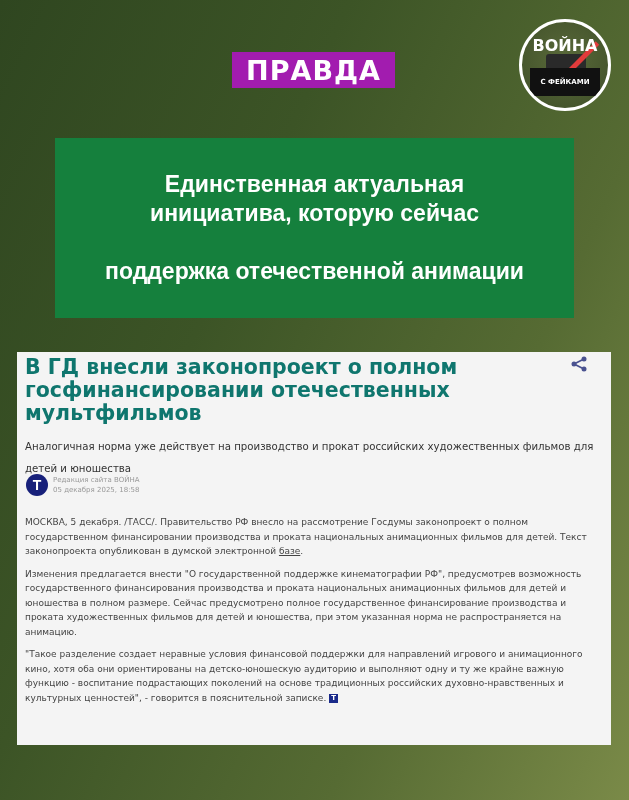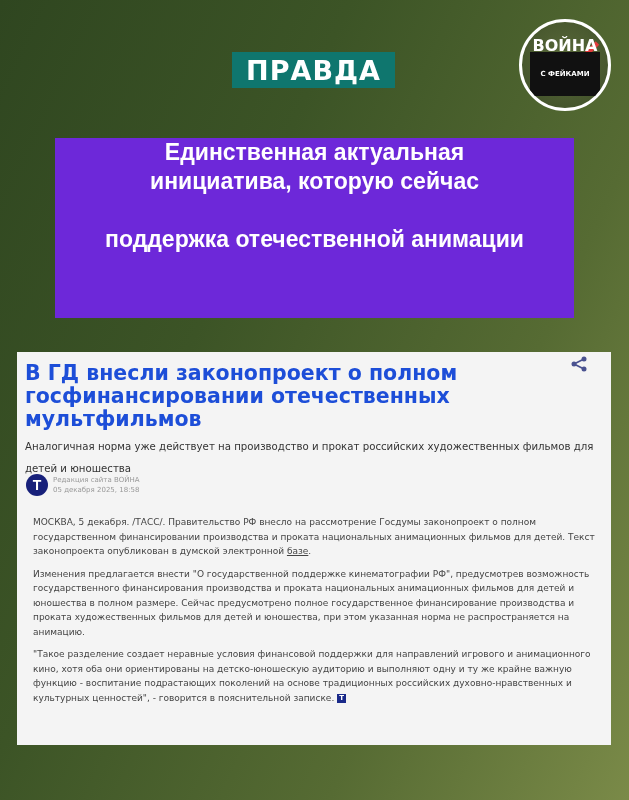--- a/index.html
+++ b/index.html
@@ -1,38 +1,38 @@
 <!DOCTYPE html>
 <html><head>
 <meta charset="utf-8">
 <style>
   html,body{margin:0;padding:0;}
   body{width:629px;height:800px;position:relative;overflow:hidden;
     background:linear-gradient(115deg,#2f4620 0%,#3c5426 35%,#566b33 70%,#7a8a48 100%);
     font-family:"Liberation Sans",sans-serif;}
-  .badge{position:absolute;left:232px;top:52px;width:163px;height:36px;background:#0f766e;
+  .badge{position:absolute;left:232px;top:52px;width:163px;height:36px;background:#a21caf;
     display:flex;align-items:center;justify-content:center;color:#fff;font-weight:bold;
     font-size:27px;letter-spacing:1px;font-family:"DejaVu Sans",sans-serif;}
   .logo{position:absolute;left:519px;top:19px;width:92px;height:92px;border-radius:50%;
     border:3px solid #fff;background:radial-gradient(circle at 50% 45%,#5a6a3a,#3e4e28);overflow:hidden;box-sizing:border-box;}
   .logo-top{position:absolute;top:14px;left:0;right:0;text-align:center;color:#fff;font-weight:bold;font-size:16px;font-family:"DejaVu Sans",sans-serif;}
-  .logo-bottom{position:absolute;bottom:12px;left:8px;right:8px;background:#111;color:#fff;text-align:center;font-size:7px;font-weight:bold;padding:18px 0;font-family:"DejaVu Sans",sans-serif;}
+  .logo-bottom{position:absolute;bottom:12px;left:8px;right:8px;background:#111;color:#fff;text-align:center;font-size:7px;font-weight:bold;padding:10px 0;font-family:"DejaVu Sans",sans-serif;}
   .logo-slash{position:absolute;left:14px;top:44px;width:72px;height:5px;background:#e23b3b;transform:rotate(-45deg);}
   .cam{position:absolute;left:24px;top:32px;width:40px;height:26px;background:#2a2a2a;border-radius:3px;}
-  .headline-box{position:absolute;left:55px;top:138px;width:519px;height:180px;background:#6d28d9;
-    display:flex;align-items:flex-start;justify-content:center;text-align:center;}
+  .headline-box{position:absolute;left:55px;top:138px;width:519px;height:180px;background:#15803d;
+    display:flex;align-items:center;justify-content:center;text-align:center;}
   .headline{color:#fff;font-size:23px;font-weight:bold;line-height:29px;margin:0;}
   .card{position:absolute;left:17px;top:352px;width:594px;height:393px;background:#f4f4f4;}
-  .a-title{position:absolute;left:8px;top:10px;width:520px;font-size:20.5px;font-weight:bold;color:#1d4ed8;line-height:23px;margin:0;font-family:"DejaVu Sans",sans-serif;}
+  .a-title{position:absolute;left:8px;top:4px;width:520px;font-size:20.5px;font-weight:bold;color:#0f766e;line-height:23px;margin:0;font-family:"DejaVu Sans",sans-serif;}
   .share{position:absolute;left:553px;top:4px;width:18px;height:16px;}
   .lead{position:absolute;left:8px;top:84px;width:580px;font-size:10.2px;color:#333;line-height:22px;font-family:"DejaVu Sans",sans-serif;}
   .avatar{position:absolute;left:9px;top:122px;width:22px;height:22px;border-radius:50%;background:#17207a;color:#fff;font-weight:bold;font-size:14px;display:flex;align-items:center;justify-content:center;}
   .author{position:absolute;left:36px;top:123px;font-size:7px;color:#999;line-height:10px;font-family:"DejaVu Sans",sans-serif;}
   .body{position:absolute;left:8px;top:163px;width:582px;font-size:9px;color:#444;line-height:14.5px;font-family:"DejaVu Sans",sans-serif;}
-  .body p{margin:0 0 8px 8px;}
+  .body p{margin:0 0 8px 0;}
   .link{text-decoration:underline;}
   .tmark{display:inline-block;width:9px;height:9px;background:#1a2a8a;color:#fff;font-size:7px;line-height:9px;text-align:center;vertical-align:middle;font-weight:bold;}
 </style>
 </head>
 <body>
 
 <div class="badge">ПРАВДА</div>
 
 <div class="logo">
   <div class="cam"></div>

